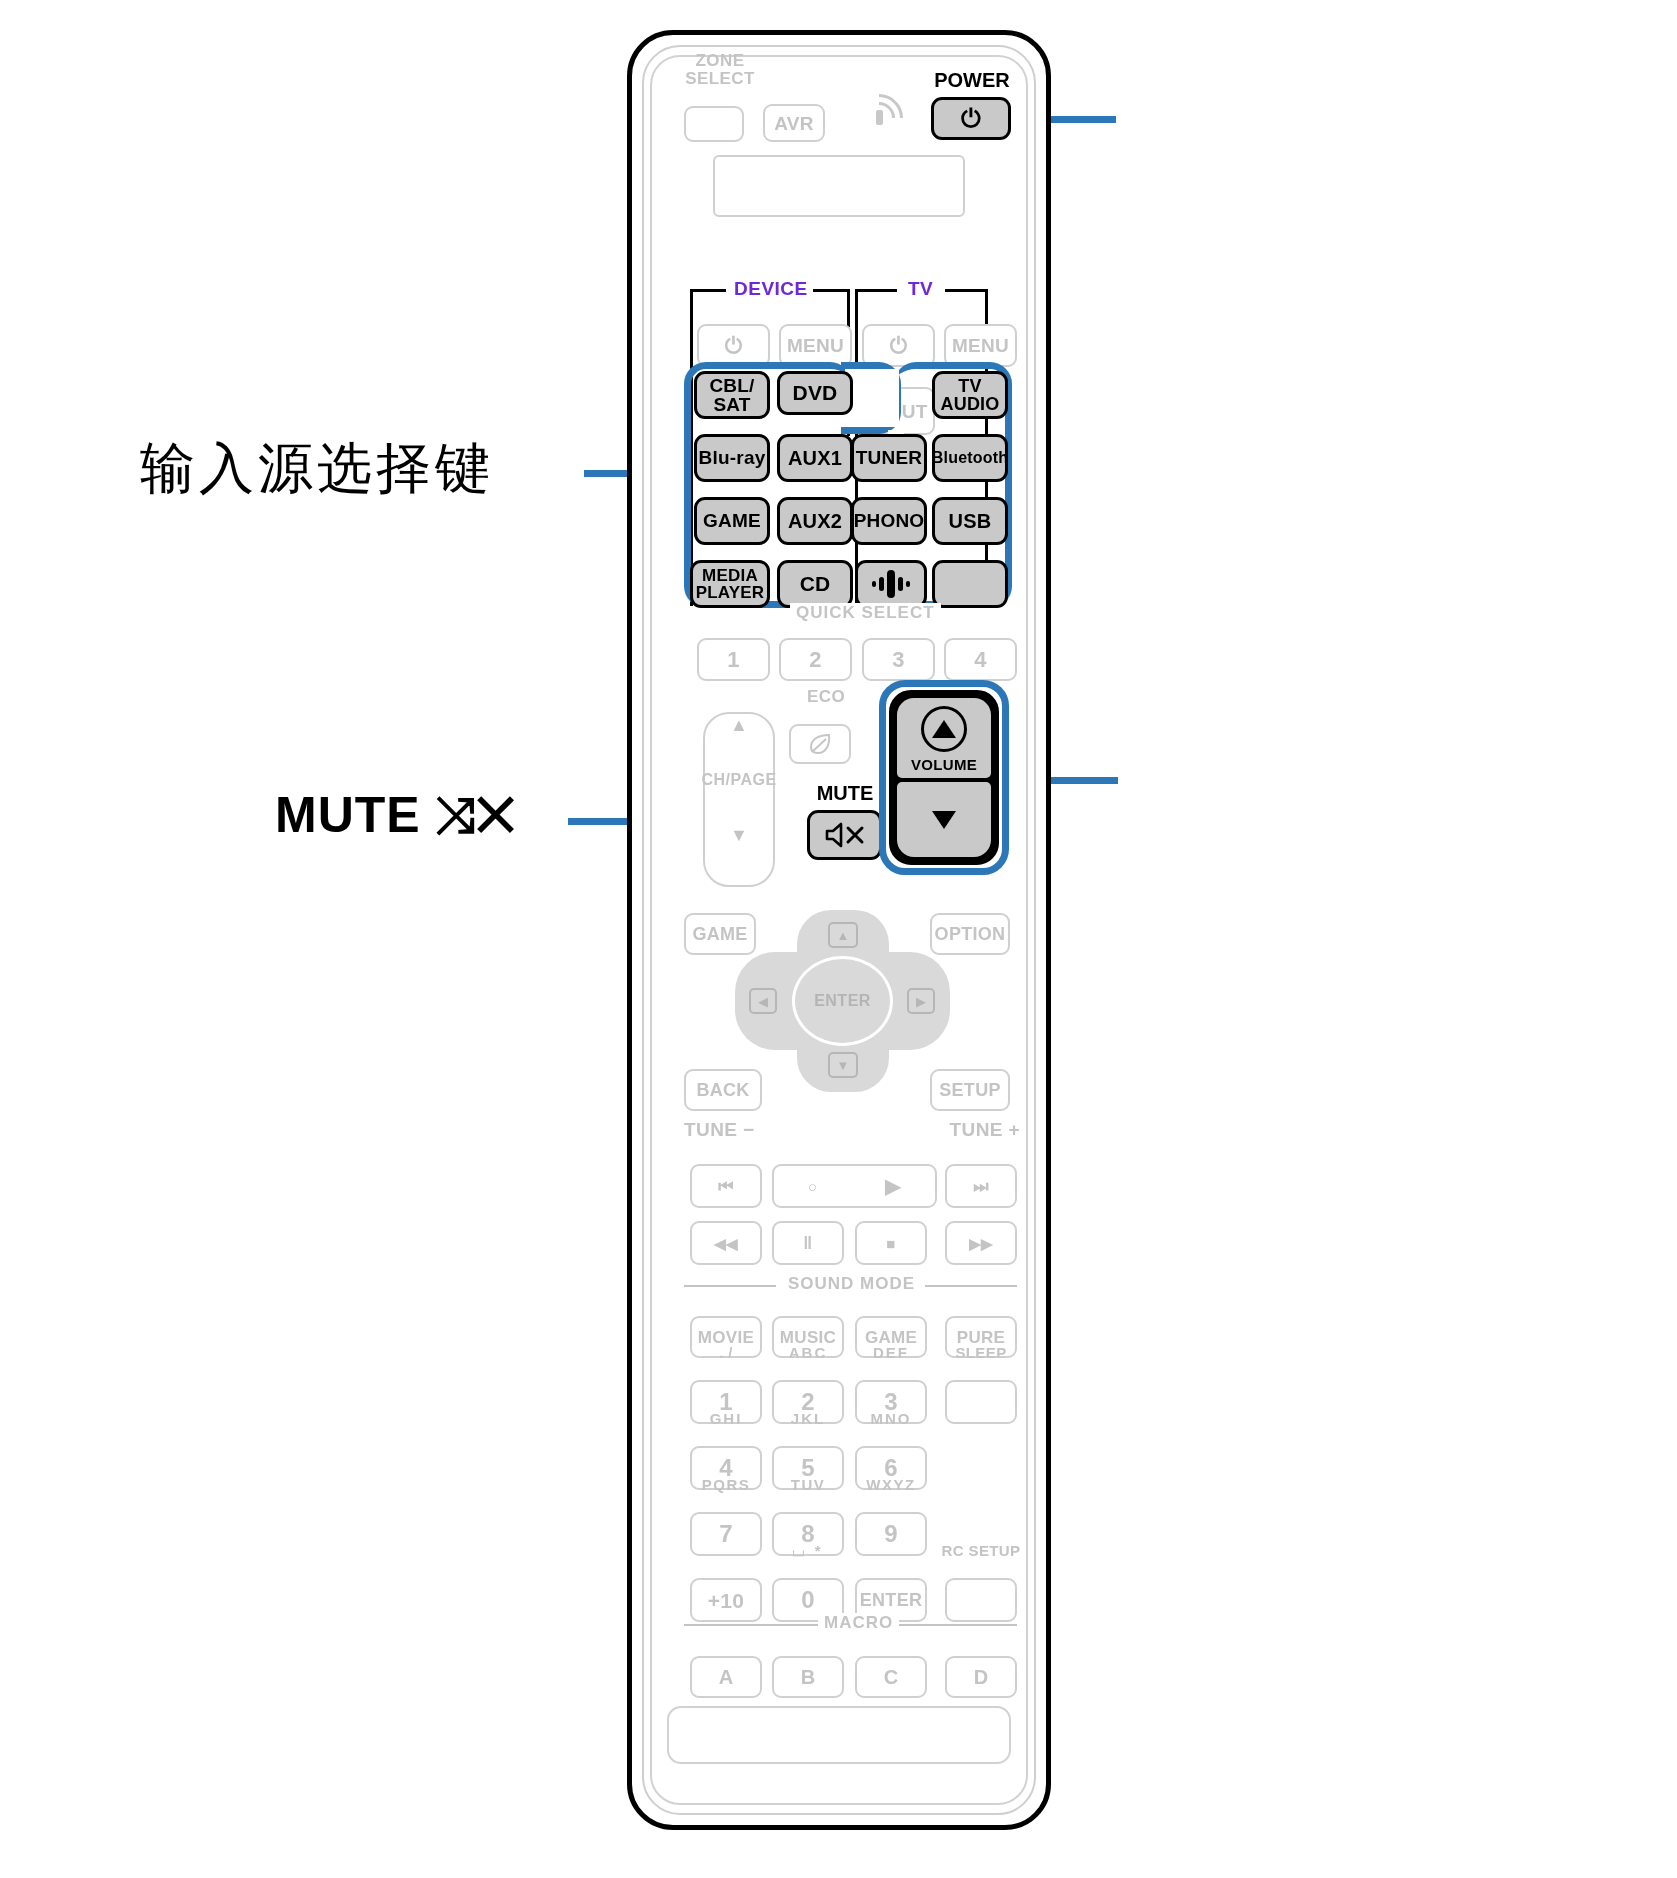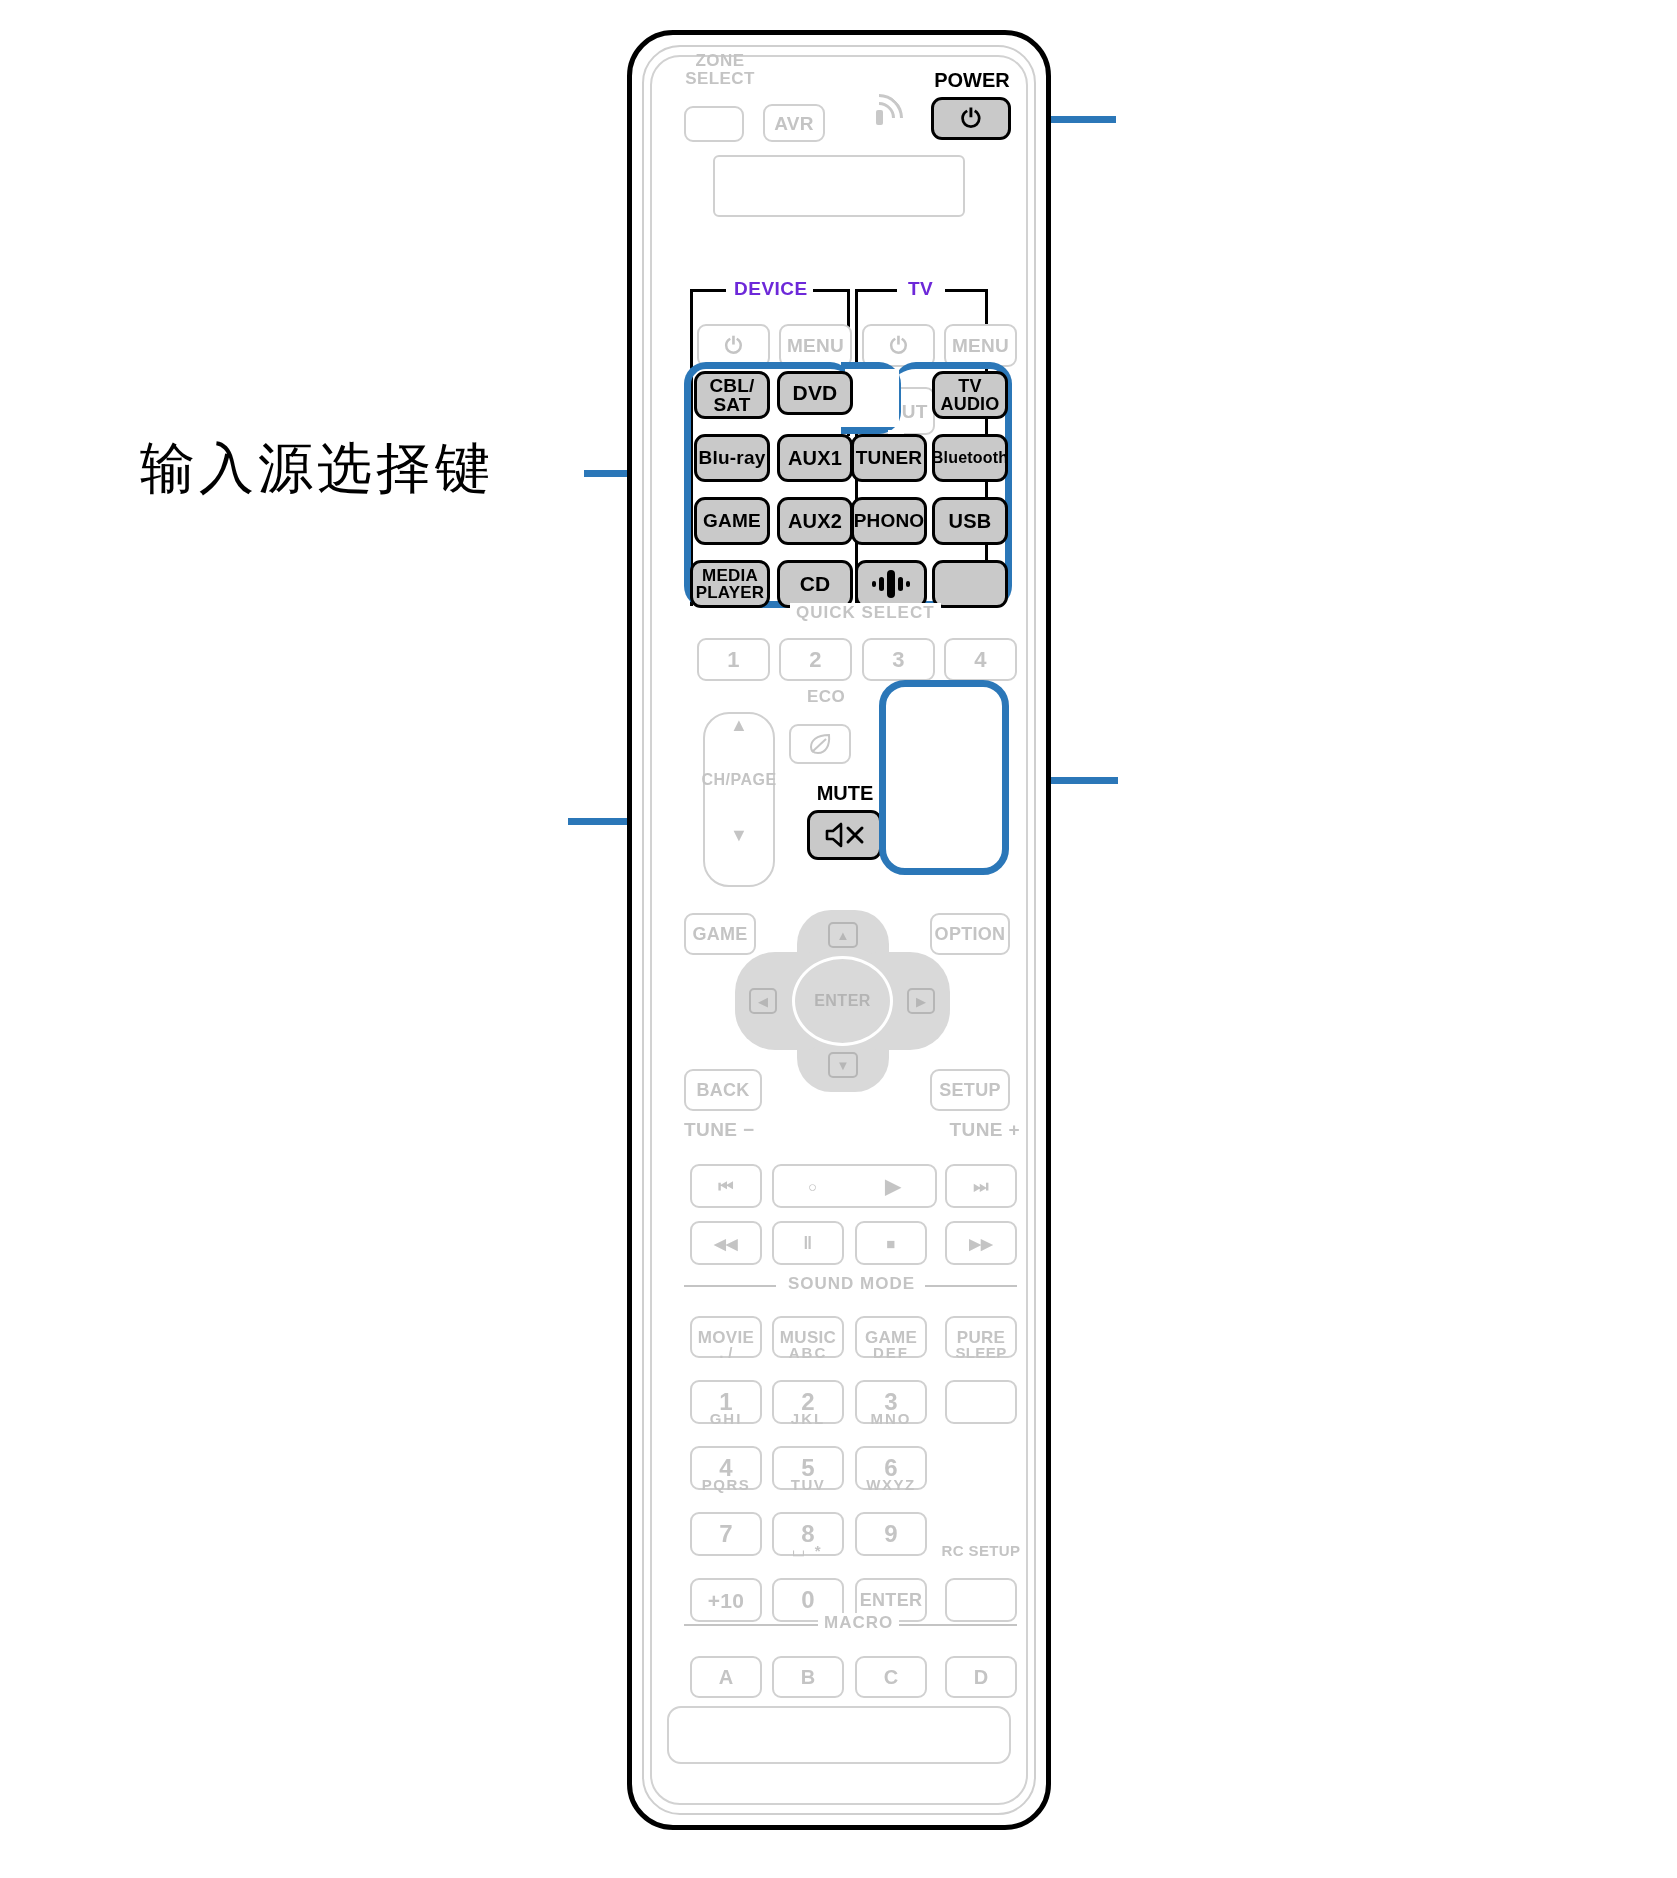--- a/index.html
+++ b/index.html
@@ -207,20 +207,23 @@
 
   <div class="blue-line" style="left:568px; top:818px; width:243px; height:7px;"></div>
 
   <div class="blue-line" style="left:1000px; top:777px; width:118px; height:7px;"></div>
 
 
   <div class="callout-cn" style="left:140px; top:432px; font-size:55px; letter-spacing:4px;">
     <span>输入源选择键</span>
   </div>
 
+  <div class="callout" style="left:275px; top:786px; font-size:50px; letter-spacing:1px;">
+    <span>MUTE ⤨✕</span>
+  </div>
 
 
   <div id="remote-outer">
     <div id="remote-inner"></div>
     <div id="remote-face"></div>
   </div>
 
   <div class="glabel" style="left:675px; top:52px; width:90px; font-size:17px;">
     <div>ZONE</div>
     <div>SELECT</div>
@@ -386,20 +389,33 @@
   </div>
   <div class="hbtn" style="left:807px; top:810px; width:75px; height:50px;">
     <svg width="42" height="26" viewBox="0 0 42 26">
       <path d="M3 9 H9 L17 2 V24 L9 17 H3 Z" fill="none" stroke="#000" stroke-width="2.6" stroke-linejoin="round"></path>
       <path d="M24 6 L38 20 M38 6 L24 20" stroke="#000" stroke-width="3" stroke-linecap="round"></path>
     </svg>
   </div>
 
   <div class="blue-outline" style="left:879px; top:680px; width:130px; height:195px; border-radius:26px;"></div>
 
+  <div id="vol-rocker">
+    <div id="vol-up">
+      <div id="vol-circ">
+        <div class="tri-up"></div>
+      </div>
+      <div id="vol-word">
+        <span>VOLUME</span>
+      </div>
+    </div>
+    <div id="vol-dn" style="display:flex; align-items:center; justify-content:center;">
+      <div class="tri-dn"></div>
+    </div>
+  </div>
 
   <div class="gbtn" style="left:684px; top:897px; width:72px; height:42px; font-size:18px;">
     <span>GAME</span>
   </div>
   <div class="gbtn" style="left:930px; top:897px; width:80px; height:42px; font-size:18px;">
     <span>OPTION</span>
   </div>
   <div class="gbtn" style="left:684px; top:1053px; width:78px; height:42px; font-size:18px;">
     <span>BACK</span>
   </div>

